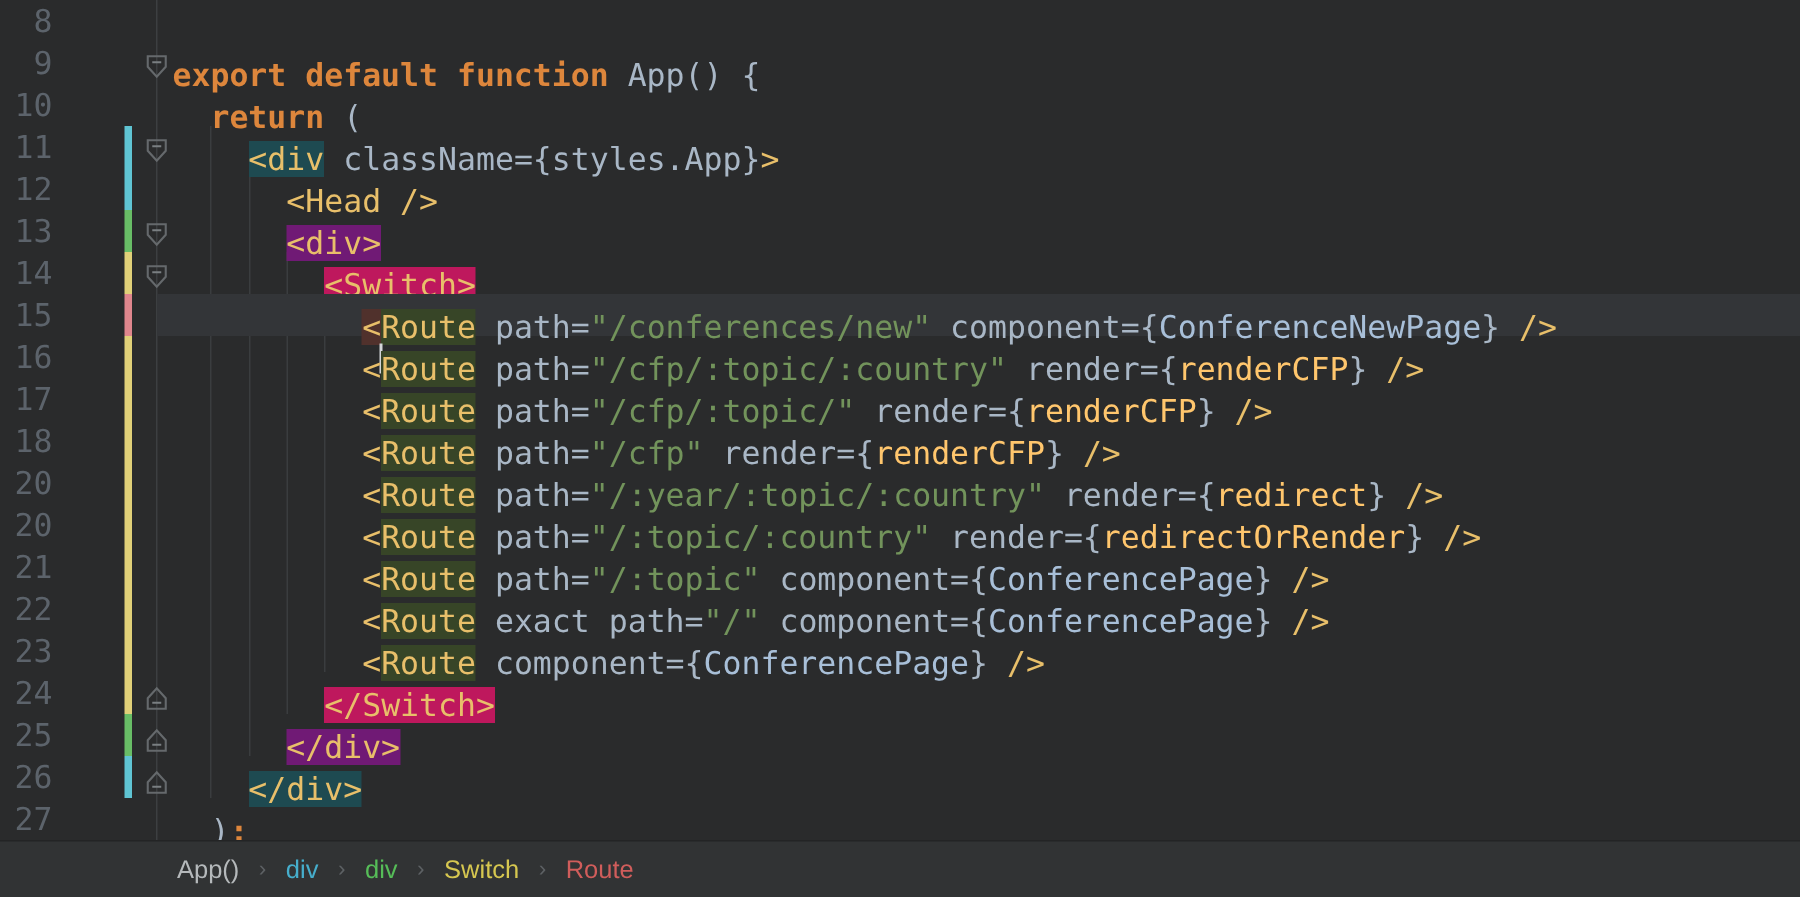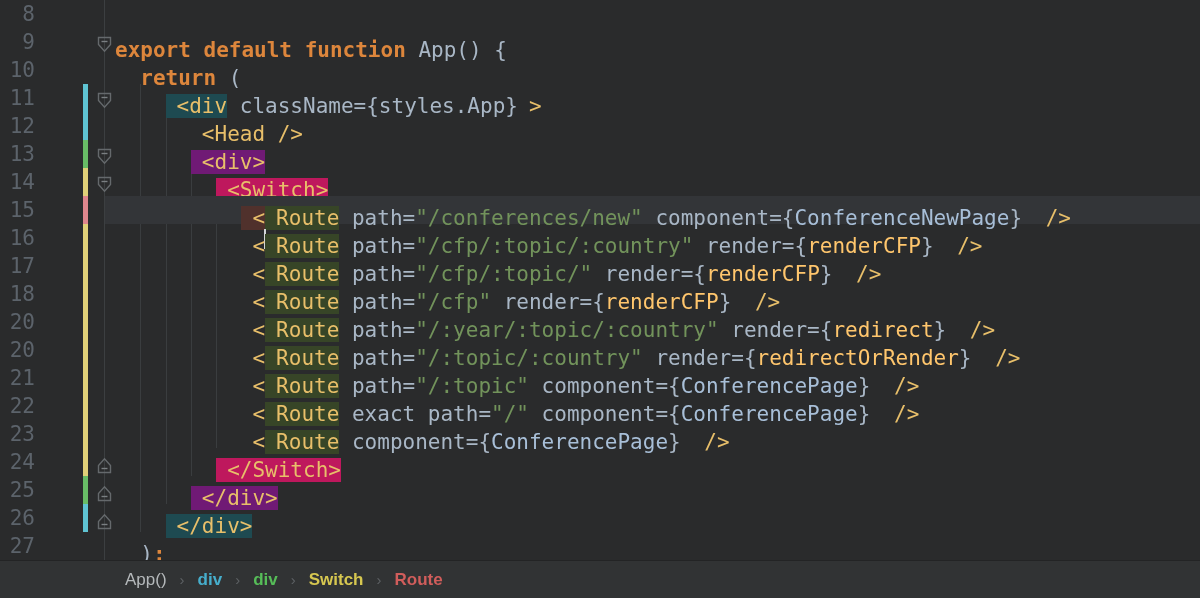--- a/index.html
+++ b/index.html
@@ -20,39 +20,39 @@
   .row.current{background:linear-gradient(to right, rgba(0,0,0,0) 105px, #333538 105px);}
   .ln{position:absolute;left:0;top:0;width:35px;text-align:right;color:#5c636b;}
   .bar{position:absolute;left:83px;top:0;bottom:0;width:5px;}
   .bar-cyan{background:#5fc4d3;}
   .bar-green{background:#68bd66;}
   .bar-yellow{background:#e0d078;}
   .bar-red{background:#df868d;}
   .fold{position:absolute;left:97px;top:5px;width:15px;height:18px;}
   .code{position:absolute;left:115px;top:8px;white-space:pre;color:#a9b7c6;}
   .kw{color:#dd863c;font-weight:bold;}
-  .tag{color:#e8bf6a;padding-left:11px;}
+  .tag{color:#e8bf6a;}
   .str{color:#72935b;}
   .fn{color:#ffc66d;}
   .cls{color:#a8bfd8;}
   .def{color:#a9b7c6;}
   .hl-teal{background:#1e4a51;}
   .hl-green{background:#701a75;}
   .hl-olive{background:#be185d;}
   .hl-route{background:#374527;}
   .hl-maroon{background:#50312c;}
   .caret{display:inline-block;width:0;position:relative;}
   .caret::after{content:"";position:absolute;left:-1px;top:4px;width:2px;height:20px;background:#d2d5d7;}
   .breadcrumbs{
     position:relative;width:1200px;height:38px;box-sizing:border-box;
     background:#313334;border-top:1px solid #232425;
     display:flex;align-items:center;padding-left:118px;
     font-family:"Liberation Sans",sans-serif;font-size:17px;
   }
-  .crumb{font-weight:bold;cursor:default;}
+  .crumb{font-weight:normal;cursor:default;}
   .crumb-first{font-weight:normal;}
   .sep{color:#5d6164;margin:0 13px;font-size:15px;font-weight:normal;}
 </style>
 </head>
 <body>
 
 <div class="editor">
   <div class="guide" id="g1"></div>
   <div class="guide" id="g2"></div>
   <div class="guide" id="g3"></div>
@@ -180,21 +180,21 @@
         <span class="code"><span class="def">    </span><span class="tag hl-teal">&lt;/div&gt;</span></span>
       </div>
       <div class="row">
         <span class="ln">27</span>
         <span class="code"><span class="def">  )</span><span class="kw">;</span></span>
       </div>
     </div>
 </div>
 
 <div class="breadcrumbs">
-    <span class="crumb crumb-first" style="color: rgb(181, 185, 187); margin-left: 7px;">App()</span>
+    <span class="crumb crumb-first" style="color: rgb(181, 185, 187);">App()</span>
     <span class="sep">›</span>
     <span class="crumb" style="color: rgb(70, 174, 204);">div</span>
     <span class="sep">›</span>
     <span class="crumb" style="color: rgb(86, 189, 88);">div</span>
     <span class="sep">›</span>
     <span class="crumb" style="color: rgb(214, 199, 80);">Switch</span>
     <span class="sep">›</span>
     <span class="crumb" style="color: rgb(208, 93, 91);">Route</span>
   </div>
 

